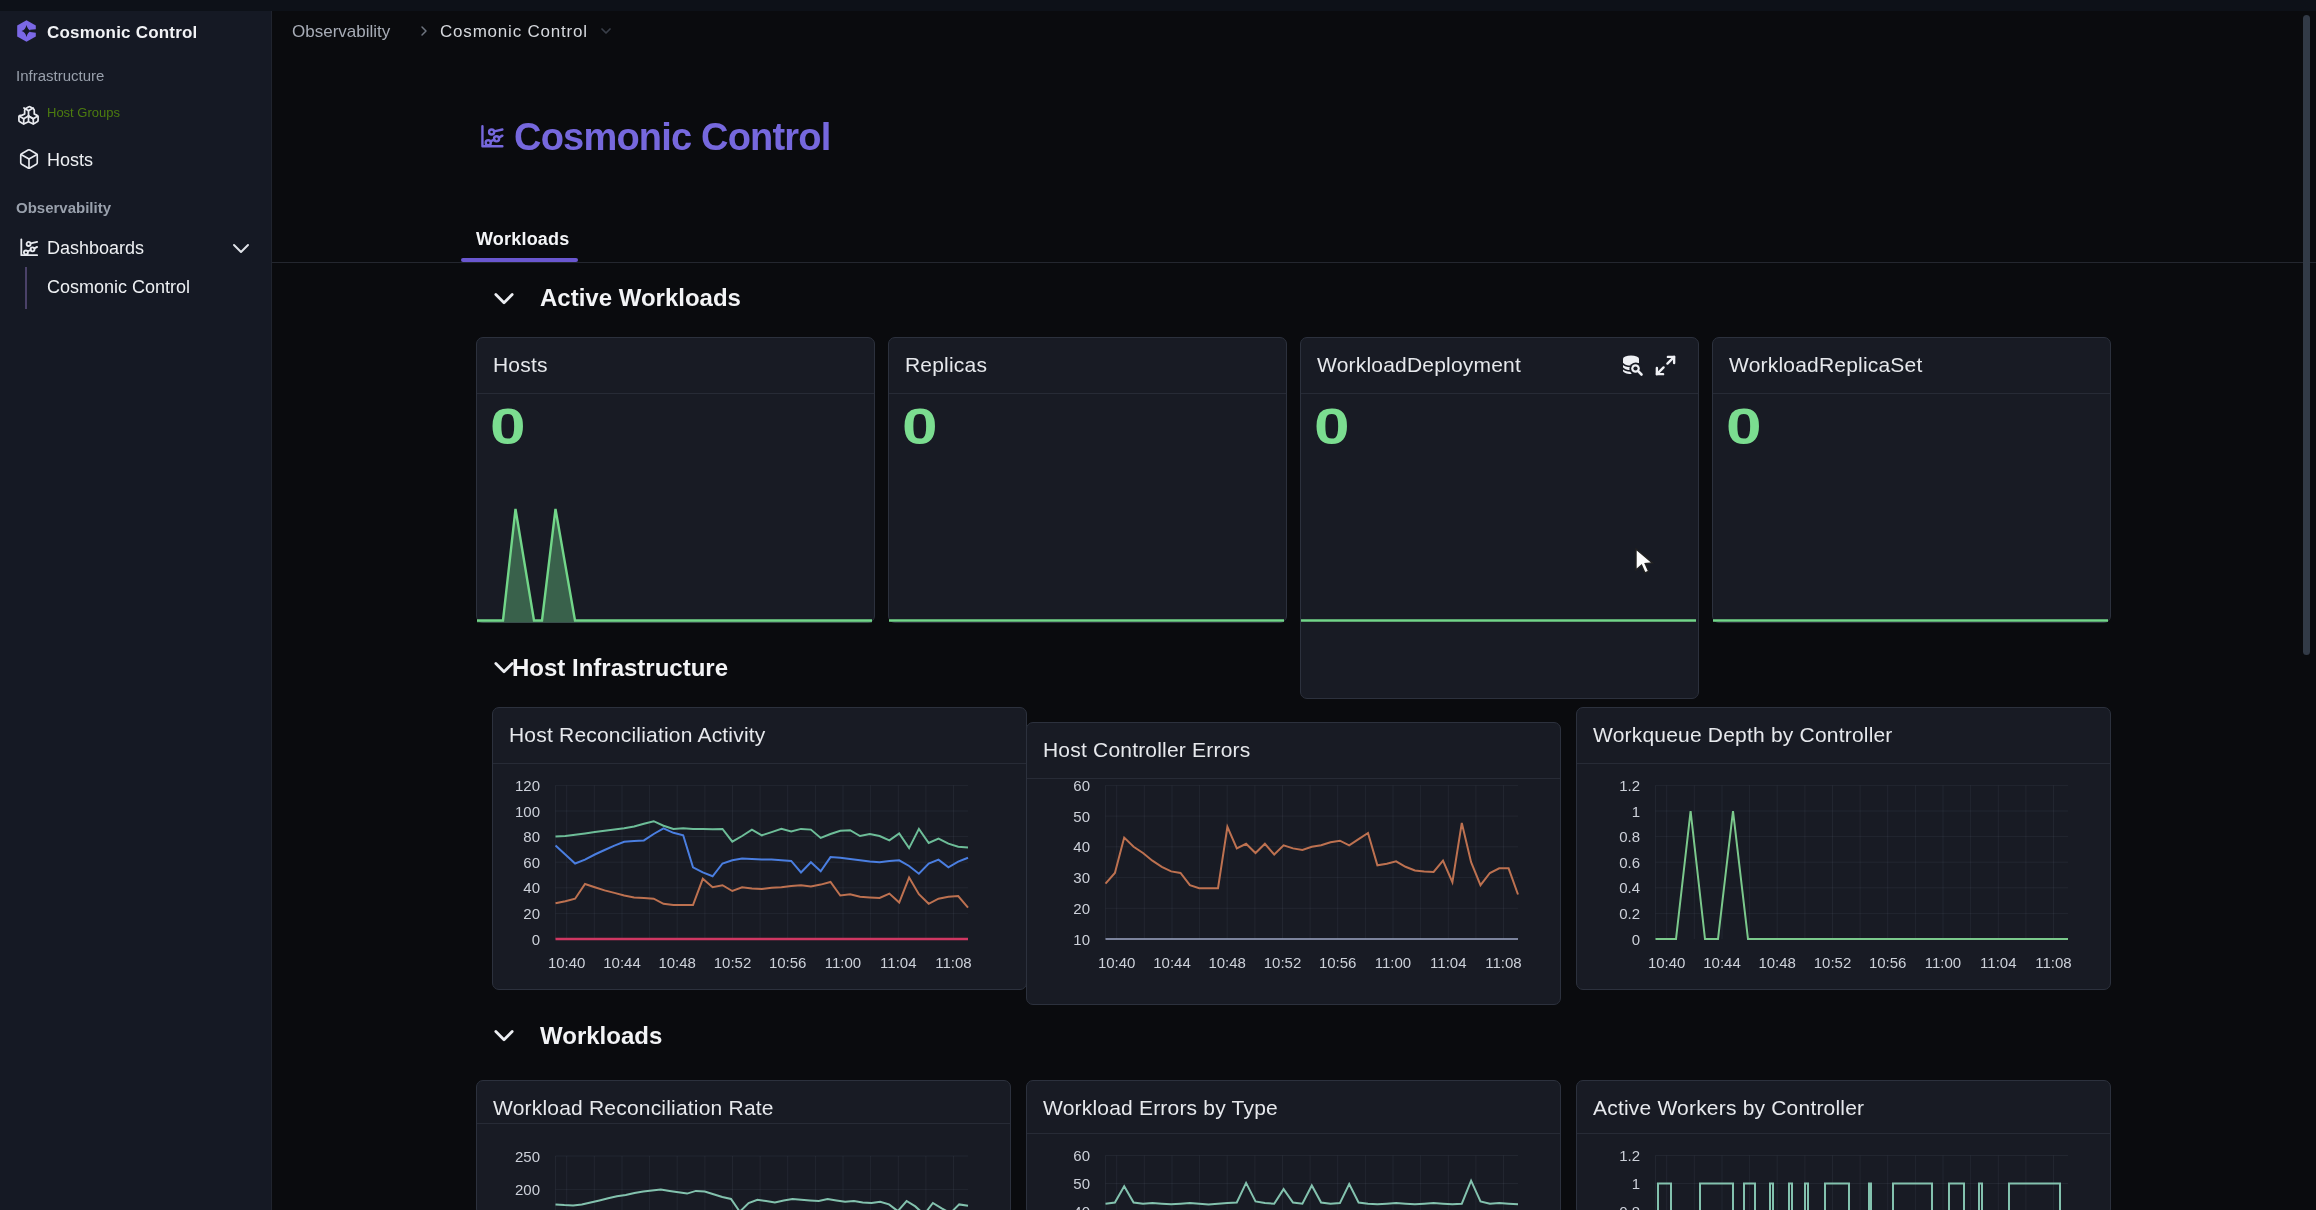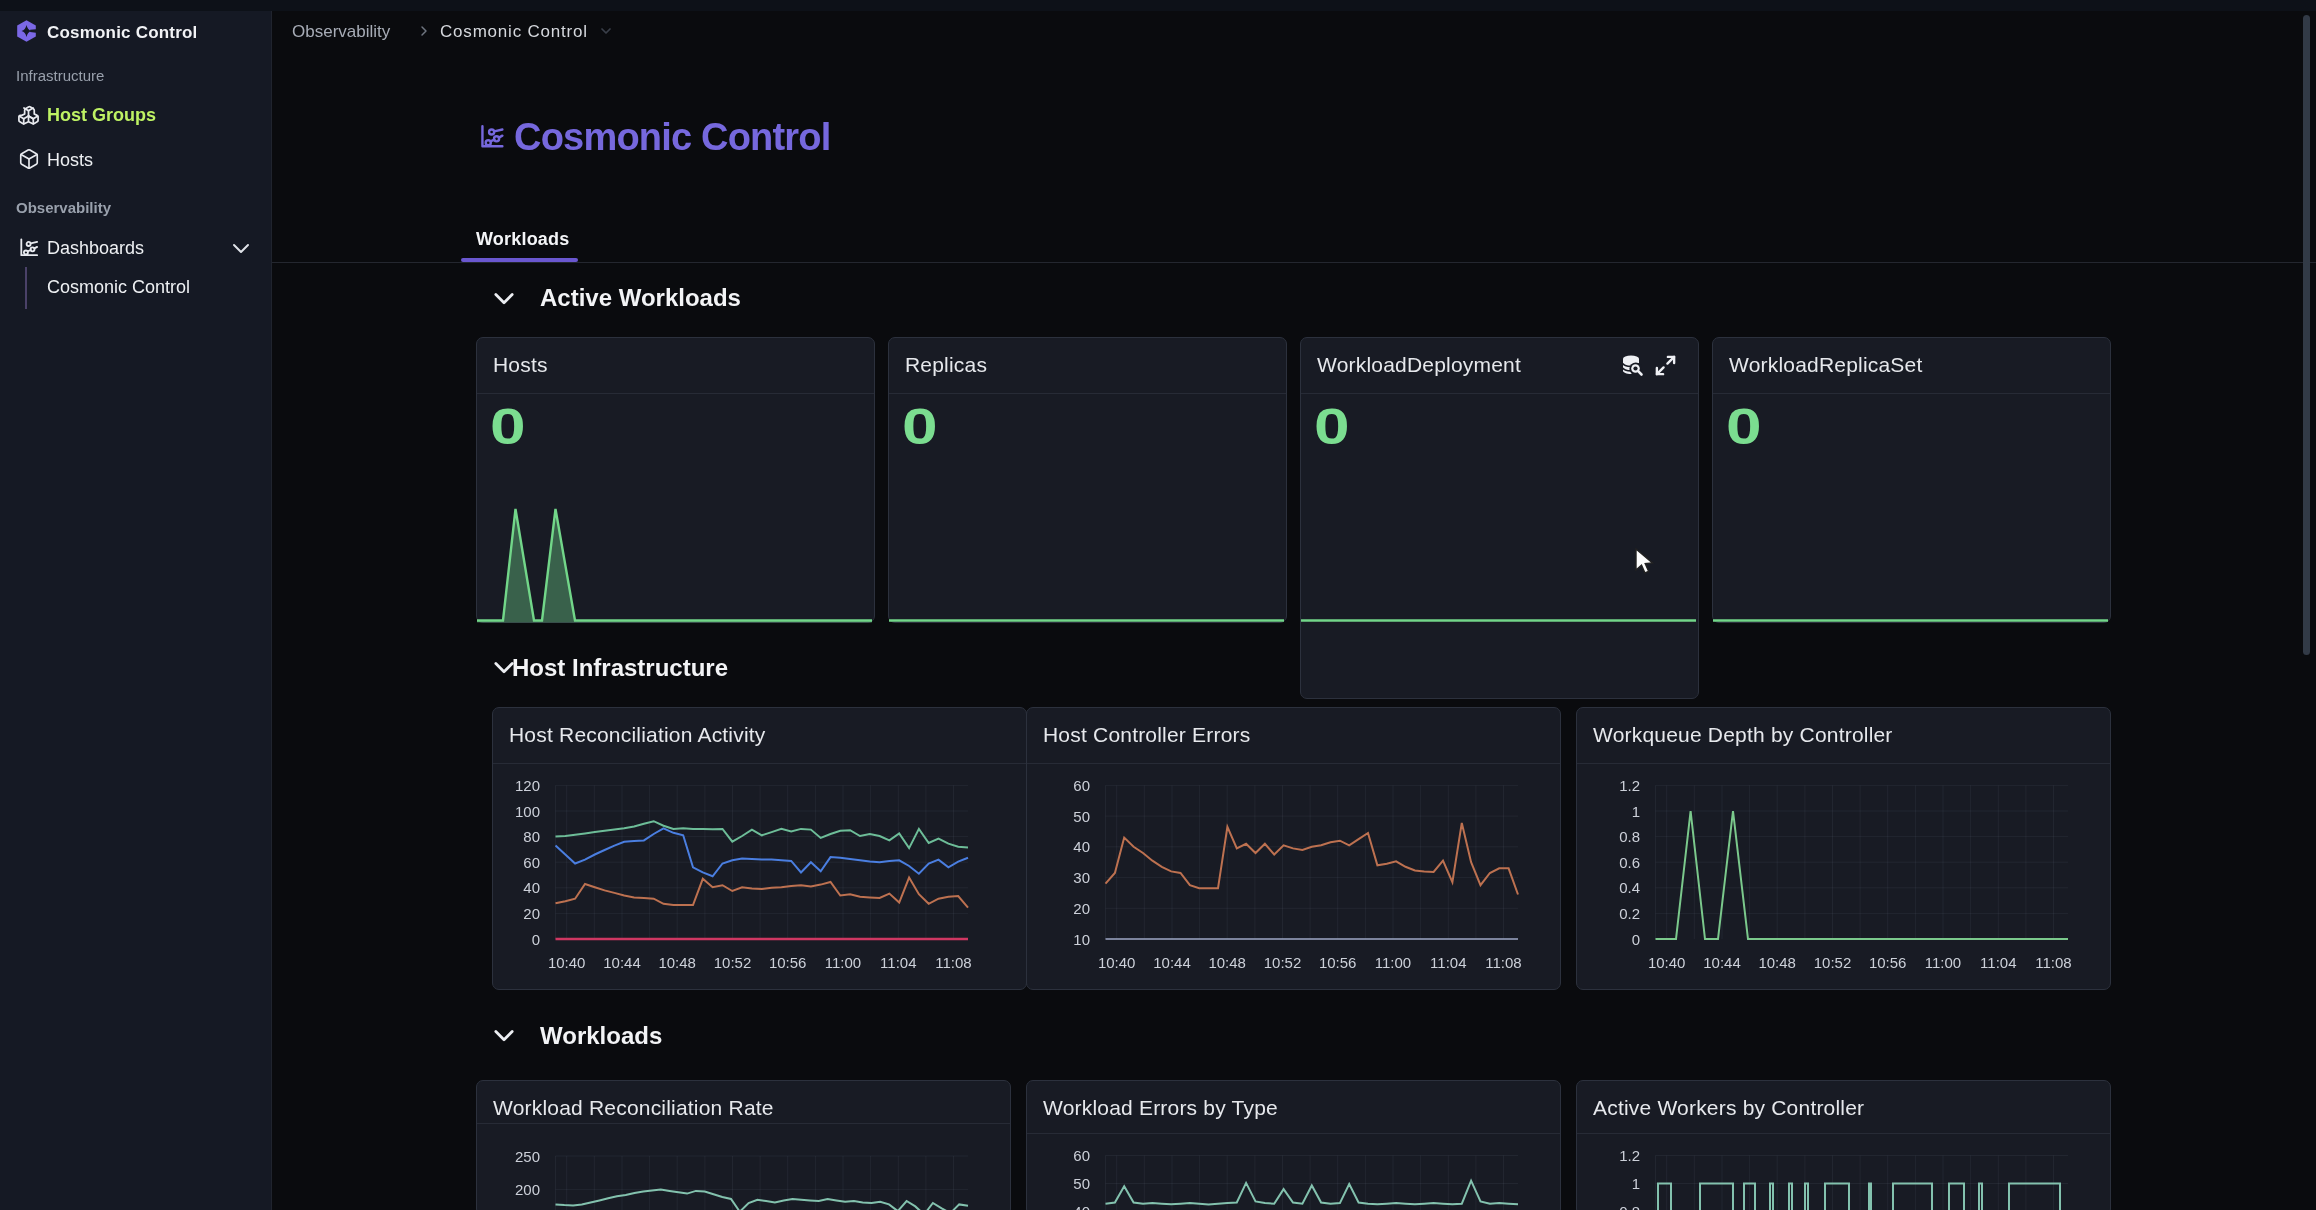--- a/index.html
+++ b/index.html
@@ -22,21 +22,21 @@
     <path d="M7 16.5v5.17"></path>
     <path d="M12 13.5V19"></path>
     <path d="m12 13.5 5 3"></path>
     <path d="m17 16.5-5-3"></path>
     <path d="m17 16.5 4.74-2.85"></path>
     <path d="M17 16.5v5.17"></path>
     <path d="M12 8 7.26 5.15"></path>
     <path d="m12 8 4.74-2.85"></path>
     <path d="M12 13.5V8"></path>
   </svg>
-<div style="position:absolute;left:47px;top:105px;font-size:18px;font-weight:700;color:#bef264">Host Groups</div>
+<div style="position:absolute;left:47px;top:105px;font-size:13px;font-weight:400;color:#4d7c0f">Host Groups</div>
 <svg style="position:absolute;left:18px;top:148px" width="22" height="22" viewBox="0 0 24 24" fill="none" stroke="#e8eaef" stroke-width="1.8" stroke-linecap="round" stroke-linejoin="round">
 <path d="M21 8a2 2 0 0 0-1-1.73l-7-4a2 2 0 0 0-2 0l-7 4A2 2 0 0 0 3 8v8a2 2 0 0 0 1 1.73l7 4a2 2 0 0 0 2 0l7-4A2 2 0 0 0 21 16Z"></path>
 <path d="m3.3 7 8.7 5 8.7-5"></path>
     <path d="M12 22V12"></path>
   </svg>
 <div style="position:absolute;left:47px;top:150px;font-size:18px;font-weight:500;color:#eef0f3">Hosts</div>
 <div style="position:absolute;left:16px;top:199px;font-size:15px;font-weight:600;color:#99a0ac">Observability</div>
 <svg style="position:absolute;left:17px;top:236px" width="23" height="23" viewBox="0 0 24 24" fill="none" stroke="#e8eaef" stroke-width="1.9" stroke-linecap="round" stroke-linejoin="round">
 <path d="M4.5 3.5 V20 H21"></path>
 <circle cx="12.1" cy="8.3" r="2.1"></circle>
@@ -125,21 +125,21 @@
     <path d="M3 21l7-7"></path>
   </svg>
 
 <svg style="position:absolute;left:490px;top:653px" width="28" height="28" viewBox="0 0 24 24" fill="none" stroke="#eceef2" stroke-width="2.4" stroke-linecap="round" stroke-linejoin="round">
     <path d="m5 9 7 7 7-7"></path>
   </svg>
 <div style="position:absolute;left:512px;top:654px;font-size:24px;font-weight:bold;color:#f3f4f6">Host Infrastructure</div>
 <div class="card" style="left:492px;top:707px;width:535px;height:283px">
     <div class="chead">Host Reconciliation Activity</div>
   </div>
-<div class="card" style="left:1026px;top:707px;width:535px;height:283px">
+<div class="card" style="left:1026px;top:722px;width:535px;height:283px">
     <div class="chead">Host Controller Errors</div>
   </div>
 <div class="card" style="left:1576px;top:707px;width:535px;height:283px">
     <div class="chead">Workqueue Depth by Controller</div>
   </div>
 <svg class="ch" style="left:476px;top:764px" width="534" height="226" viewBox="0 0 534 226">
     <line x1="79.5" y1="149.4" x2="492.0" y2="149.4" stroke="rgba(126,137,161,0.10)"></line>
     <line x1="79.5" y1="123.8" x2="492.0" y2="123.8" stroke="rgba(126,137,161,0.10)"></line>
     <line x1="79.5" y1="98.2" x2="492.0" y2="98.2" stroke="rgba(126,137,161,0.10)"></line>
     <line x1="79.5" y1="72.6" x2="492.0" y2="72.6" stroke="rgba(126,137,161,0.10)"></line>

